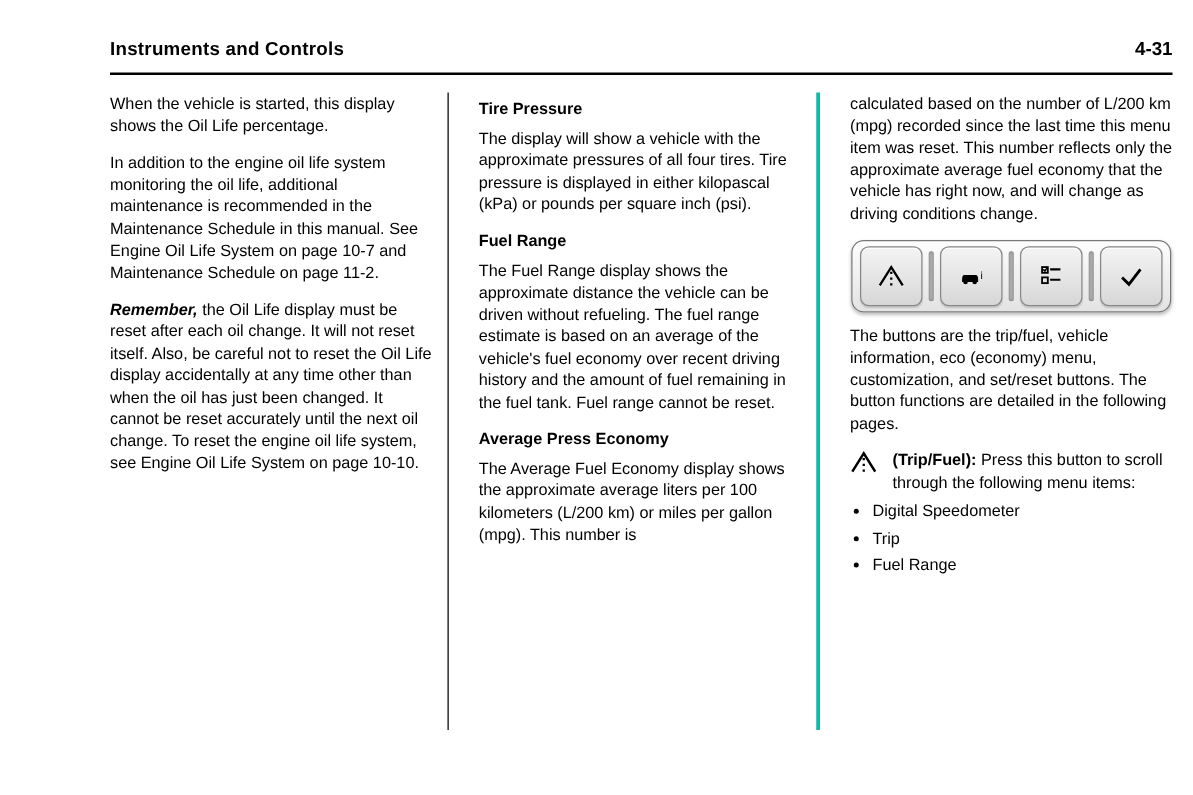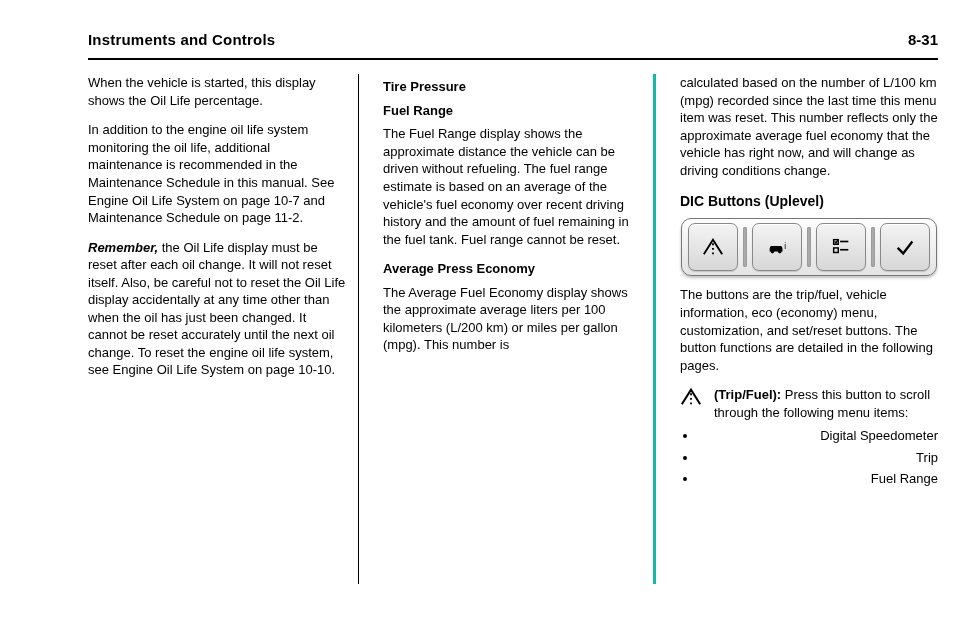--- a/index.html
+++ b/index.html
@@ -44,21 +44,21 @@
     padding: 0 12px;
   }
   .col.c1 { border-right: 1px solid #000; padding-left: 0; }
   .col.c2 { border-right: 3px solid #14b8a6; }
   .col.c3 { padding-right: 0; }
   .para { margin: 0 0 12px 0; }
   .h2 { font-weight: bold; font-size: 14px; margin: 4px 0 6px 0; }
   .h3 { font-weight: bold; font-size: 13px; margin: 4px 0 6px 0; }
   .h4 { font-weight: bold; font-size: 13px; margin: 6px 0 2px 0; text-align: right; }
   .note-title { font-style: italic; font-weight: bold; }
-  .bullets { margin: 6px 0 8px 0; padding-left: 18px; text-align: right; }
+  .bullets { margin: 6px 0 8px 0; padding-left: 18px; }
   .bullets li { margin-bottom: 4px; }
   
   .cluster-wrap { display:flex; justify-content:center; margin: 8px 0 10px 0; }
   .cluster {
     display: inline-flex;
     align-items: stretch;
     height: 58px;
     border: 1px solid #777;
     border-radius: 10px;
     background: linear-gradient(#fdfdfd, #e3e3e3);
@@ -98,49 +98,49 @@
   .inline-icon { display:inline-block; vertical-align:middle; margin-right:6px; }
   .icon-line { display:flex; align-items:flex-start; gap:6px; margin-top:6px; }
   .icon-line .txt { flex:1; }
 </style>
 </head>
 <body>
 
 <div class="page">
   <div class="header">
     <span class="chapter">Instruments and Controls</span>
-    <span class="pageno">8-31</span>
+    <span class="pageno">4-31</span>
   </div>
   <hr class="rule">
 
   <div class="columns">
 
     <div class="col c1">
       <p class="para">When the vehicle is started, this display shows the Oil Life percentage.</p>
       <p class="para">In addition to the engine oil life system monitoring the oil life, additional maintenance is recommended in the Maintenance Schedule in this manual. See Engine Oil Life System on page 10-7 and Maintenance Schedule on page 11-2.</p>
       <p class="para">
         <span class="note-title">Remember,</span>
         <span>the Oil Life display must be reset after each oil change. It will not reset itself. Also, be careful not to reset the Oil Life display accidentally at any time other than when the oil has just been changed. It cannot be reset accurately until the next oil change. To reset the engine oil life system, see Engine Oil Life System on page 10-10.</span>
       </p>
     </div>
 
     <div class="col c2">
       <div class="h3">Tire Pressure</div>
+      <p class="para">The display will show a vehicle with the approximate pressures of all four tires. Tire pressure is displayed in either kilopascal (kPa) or pounds per square inch (psi).</p>
 
       <div class="h3">Fuel Range</div>
       <p class="para">The Fuel Range display shows the approximate distance the vehicle can be driven without refueling. The fuel range estimate is based on an average of the vehicle's fuel economy over recent driving history and the amount of fuel remaining in the fuel tank. Fuel range cannot be reset.</p>
 
       <div class="h3">Average Press Economy</div>
       <p class="para">The Average Fuel Economy display shows the approximate average liters per 100 kilometers (L/200 km) or miles per gallon (mpg). This number is</p>
     </div>
 
     <div class="col c3">
-      <p class="para">calculated based on the number of L/100 km (mpg) recorded since the last time this menu item was reset. This number reflects only the approximate average fuel economy that the vehicle has right now, and will change as driving conditions change.</p>
-
-      <div class="h2">DIC Buttons (Uplevel)</div>
+      <p class="para">calculated based on the number of L/200 km (mpg) recorded since the last time this menu item was reset. This number reflects only the approximate average fuel economy that the vehicle has right now, and will change as driving conditions change.</p>
+
 
       <div class="cluster-wrap">
         <div class="cluster">
           <div class="btn icon-road">
             <svg viewBox="0 0 24 24">
               <path d="M2 20 L12 4 L22 20" fill="none" stroke="#000" stroke-width="2"></path>
               <line x1="12" y1="8" x2="12" y2="10" stroke="#000" stroke-width="2"></line>
               <line x1="12" y1="13" x2="12" y2="15" stroke="#000" stroke-width="2"></line>
               <line x1="12" y1="18" x2="12" y2="20" stroke="#000" stroke-width="2"></line>
             </svg>

